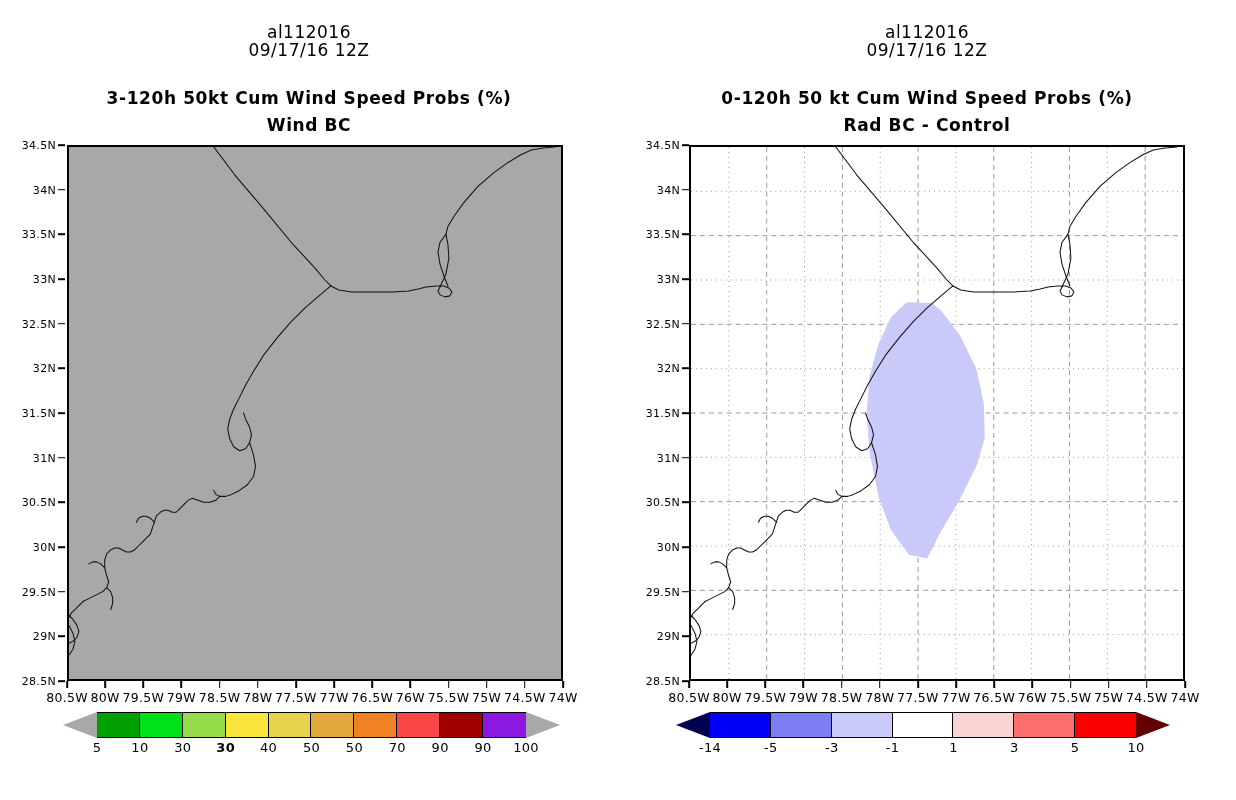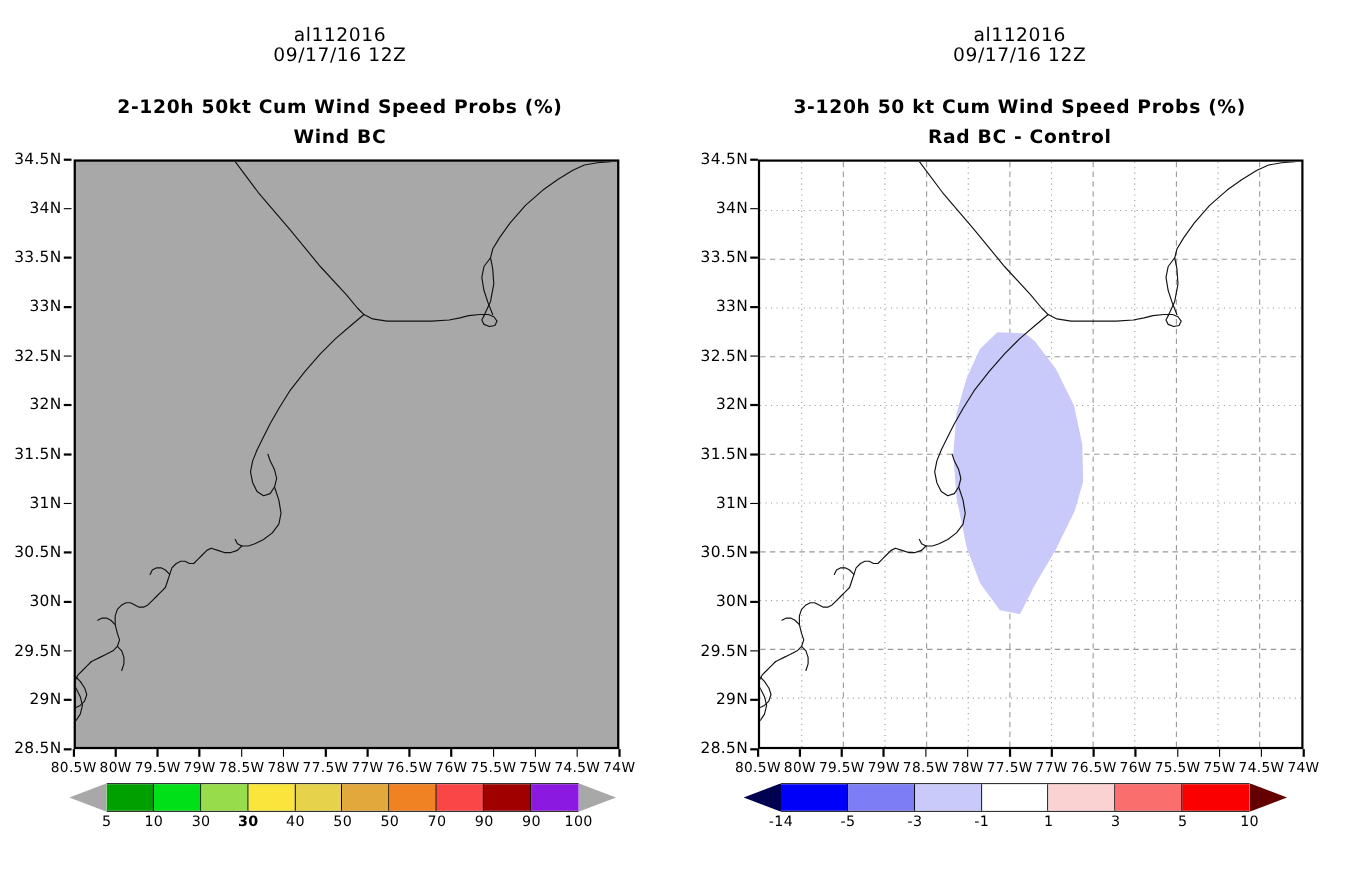--- a/index.html
+++ b/index.html
@@ -16,21 +16,21 @@
   .t-sub{position:absolute;left:0;width:618px;top:115px;font-size:17px;font-weight:bold;letter-spacing:.6px;}
 
   .plot{position:absolute;border:2px solid #000;box-sizing:border-box;overflow:hidden;}
   .plot-left{left:67px;top:145px;width:496px;height:536px;background:#a8a8a8;}
   .plot-right{left:71px;top:145px;width:496px;height:536px;background:#ffffff;}
 
   .grid-layer{position:absolute;left:0;top:0;width:100%;height:100%;}
   .map-layer{position:absolute;left:0;top:0;width:100%;height:100%;}
 
   .ylabels{position:absolute;left:0;top:145px;width:65px;height:536px;}
-  .ylab{position:absolute;right:9px;font-size:14px;transform:translateY(-50%);white-space:nowrap;letter-spacing:.3px;}
+  .ylab{position:absolute;right:9px;font-size:11px;transform:translateY(-50%);white-space:nowrap;letter-spacing:.3px;}
   .ytick{position:absolute;right:0px;width:7px;height:1.6px;background:#000;transform:translateY(-50%);}
 
   .xlabels{position:absolute;top:681px;height:14px;text-align:right;}
   .xlab{position:absolute;top:9px;font-size:12.5px;transform:translateX(-50%);white-space:nowrap;letter-spacing:.3px;}
   .xtick{position:absolute;top:0px;width:1.6px;height:7px;background:#000;transform:translateX(-50%);}
 
   .cbar{position:absolute;height:46px;}
   .cbar-body{position:absolute;top:0;height:26px;display:flex;border-top:1.5px solid #000;border-bottom:1.5px solid #000;box-sizing:border-box;}
   .cseg{height:100%;border-right:1.5px solid #000;box-sizing:border-box;}
   .cseg:last-child{border-right:none;}
@@ -40,21 +40,21 @@
 </style>
 </head>
 <body>
 
 <div class="page">
 
   <div class="panel panel-left">
     <div class="titles">
       <div class="t-storm">al112016</div>
       <div class="t-date">09/17/16 12Z</div>
-      <div class="t-main">2-120h 50kt Cum Wind Speed Probs (%)</div>
+      <div class="t-main">3-120h 50kt Cum Wind Speed Probs (%)</div>
       <div class="t-sub">Wind BC</div>
     </div>
 
     <div class="plot plot-left">
       <svg class="map-layer" viewBox="0 0 496 536" preserveAspectRatio="none">
         <g fill="none" stroke="#111111" stroke-width="1.05" stroke-linejoin="round" stroke-linecap="round">
           <path d="M 146,0 L 167,28 L 196,62 L 224,96 L 248,122 L 258,134 L 264,140"></path>
           <path d="M 264,140 L 272,144 L 285,146 L 305,146 L 326,146 L 342,145 L 352,143
                    L 360,141 L 370,140 L 378,140 L 383,142 L 386,146 L 384,150 L 379,151
                    L 374,149 L 372,145 L 374,141"></path>
@@ -169,21 +169,21 @@
           <div class="ctick" style="left: 420.1px;">90</div>
           <div class="ctick" style="left: 463px;">100</div>
         </div>
       </div>
   </div>
 
   <div class="panel panel-right">
     <div class="titles">
       <div class="t-storm">al112016</div>
       <div class="t-date">09/17/16 12Z</div>
-      <div class="t-main">3-120h 50 kt Cum Wind Speed Probs (%)</div>
+      <div class="t-main">0-120h 50 kt Cum Wind Speed Probs (%)</div>
       <div class="t-sub">Rad BC - Control</div>
     </div>
 
     <div class="plot plot-right">
       <svg class="grid-layer" viewBox="0 0 496 536" preserveAspectRatio="none">
           <line x1="38.15384615384615" x2="38.15384615384615" y1="0" y2="536" stroke="#999999" stroke-width="1" stroke-dasharray="1 4"></line>
           <line x1="76.3076923076923" x2="76.3076923076923" y1="0" y2="536" stroke="#999999" stroke-width="1" stroke-dasharray="5 4"></line>
           <line x1="114.46153846153847" x2="114.46153846153847" y1="0" y2="536" stroke="#999999" stroke-width="1" stroke-dasharray="1 4"></line>
           <line x1="152.6153846153846" x2="152.6153846153846" y1="0" y2="536" stroke="#999999" stroke-width="1" stroke-dasharray="5 4"></line>
           <line x1="190.76923076923077" x2="190.76923076923077" y1="0" y2="536" stroke="#999999" stroke-width="1" stroke-dasharray="1 4"></line>

